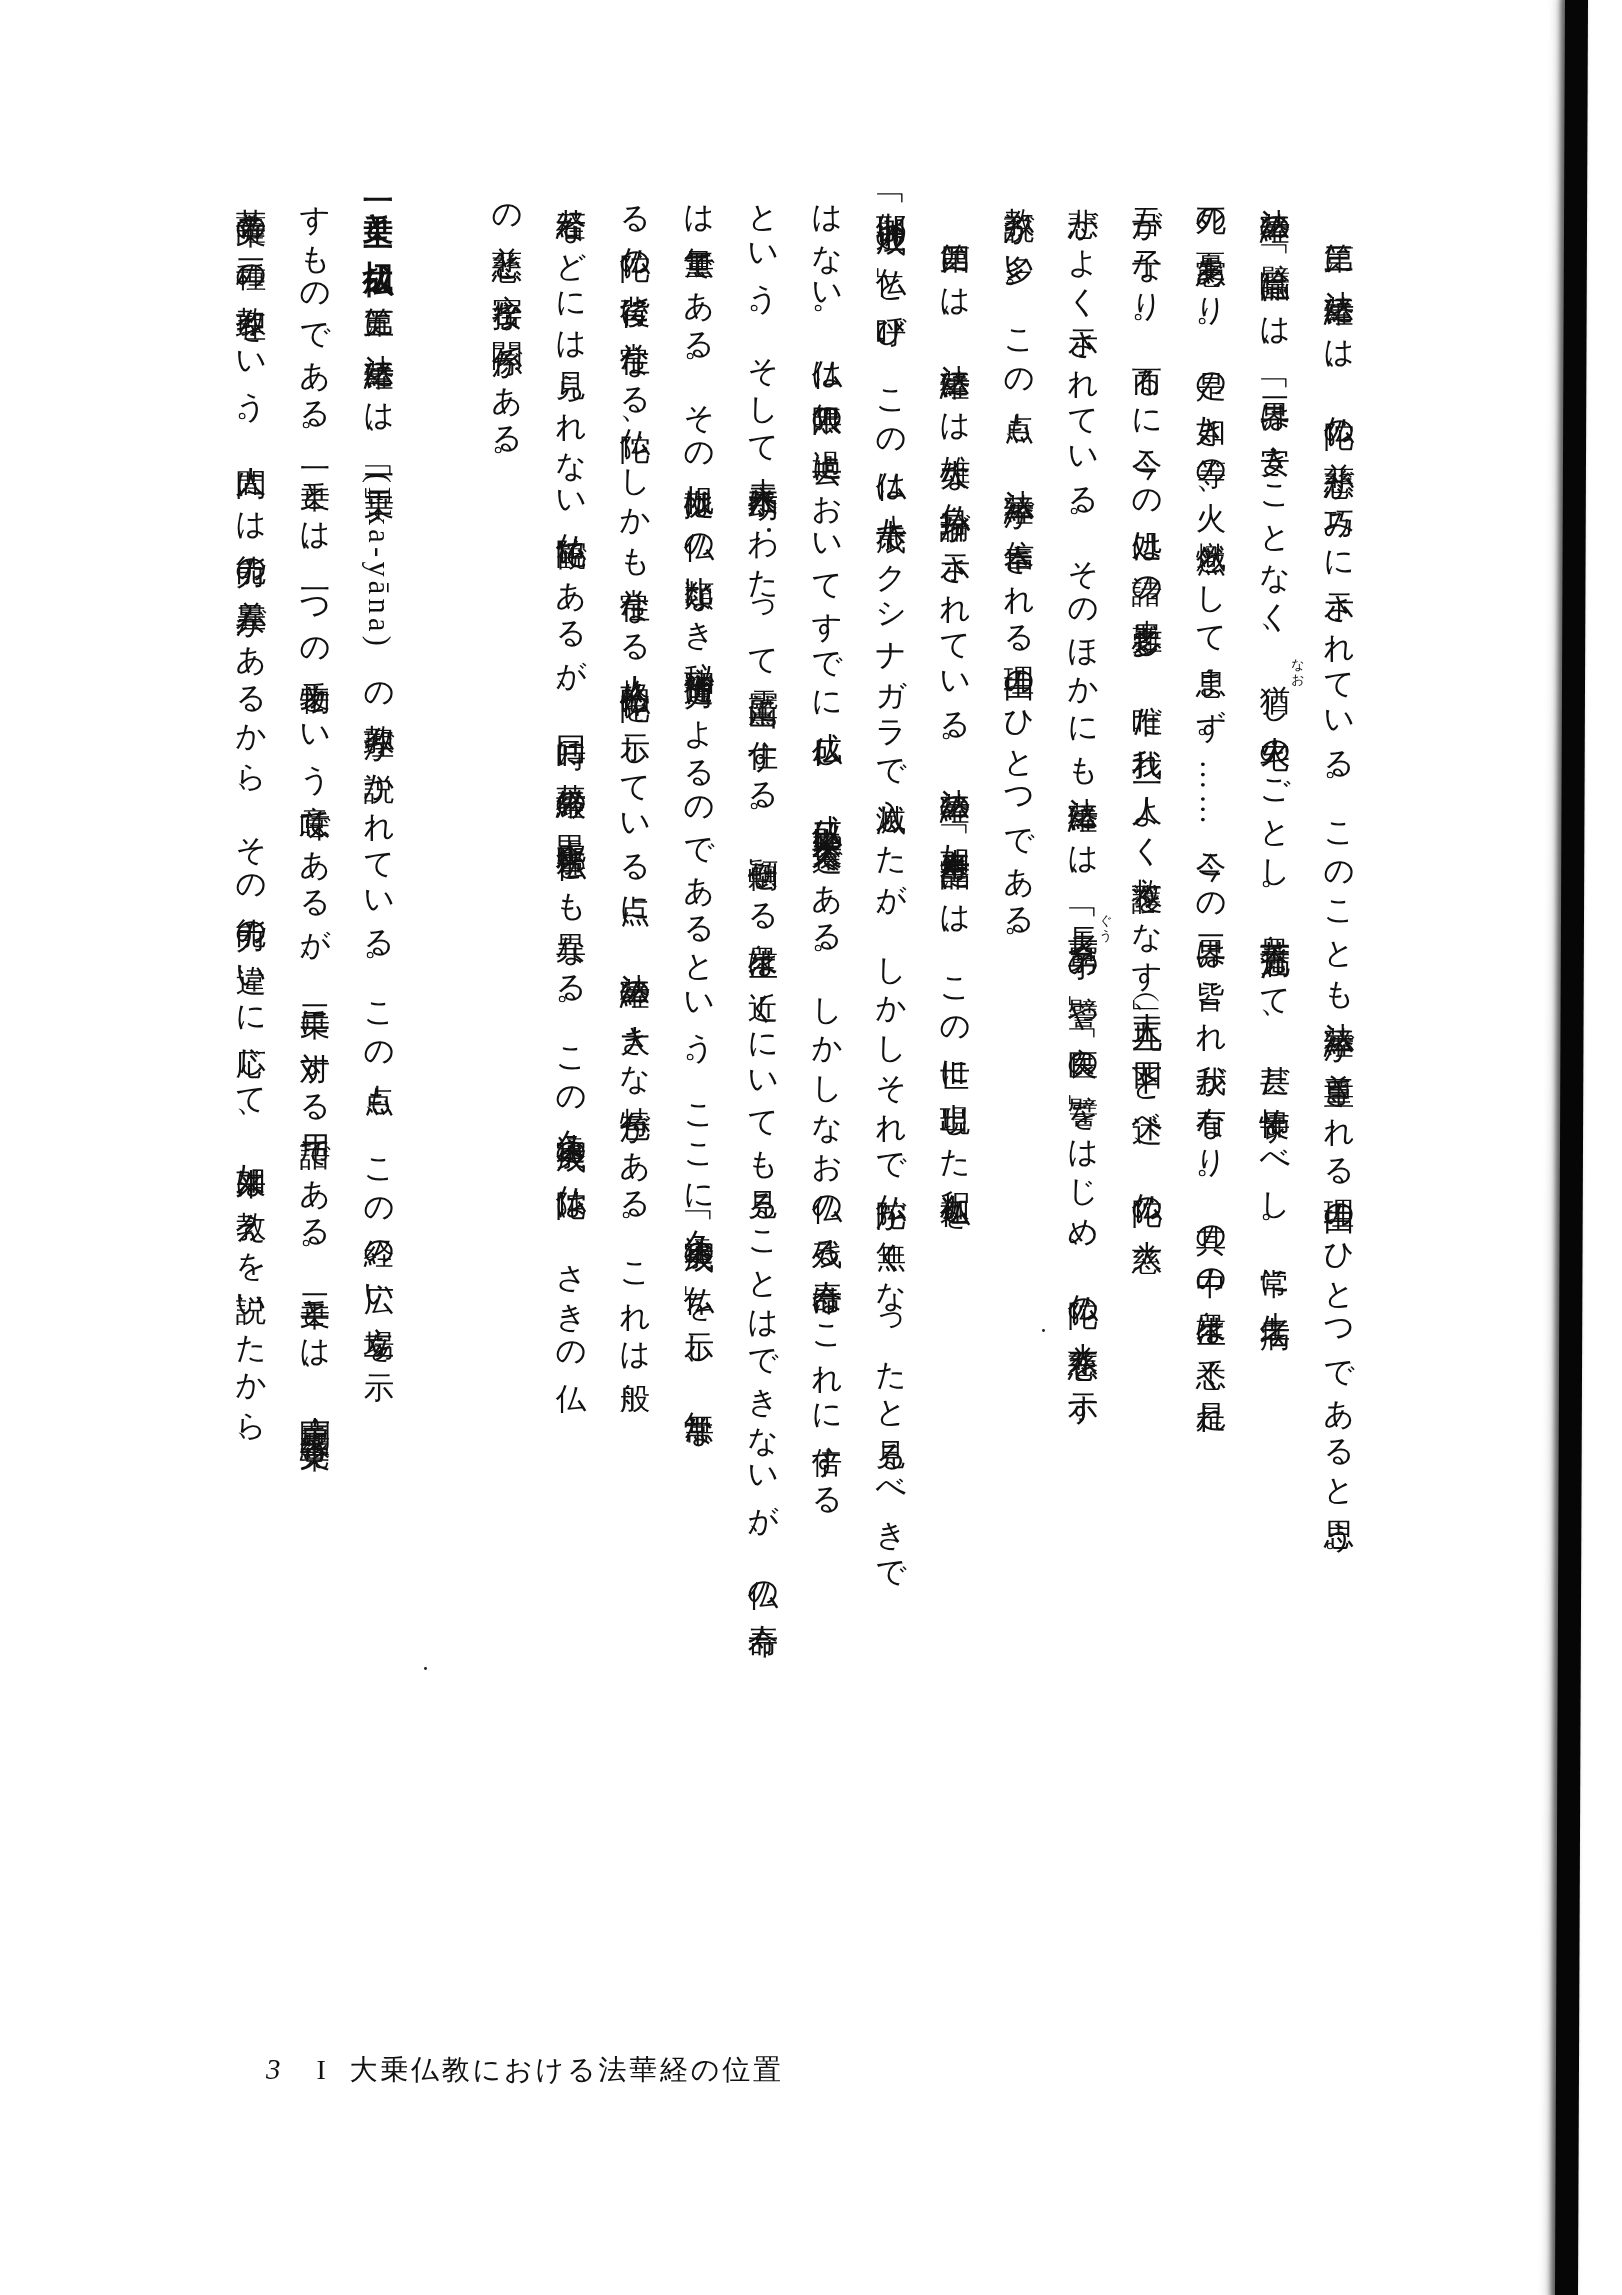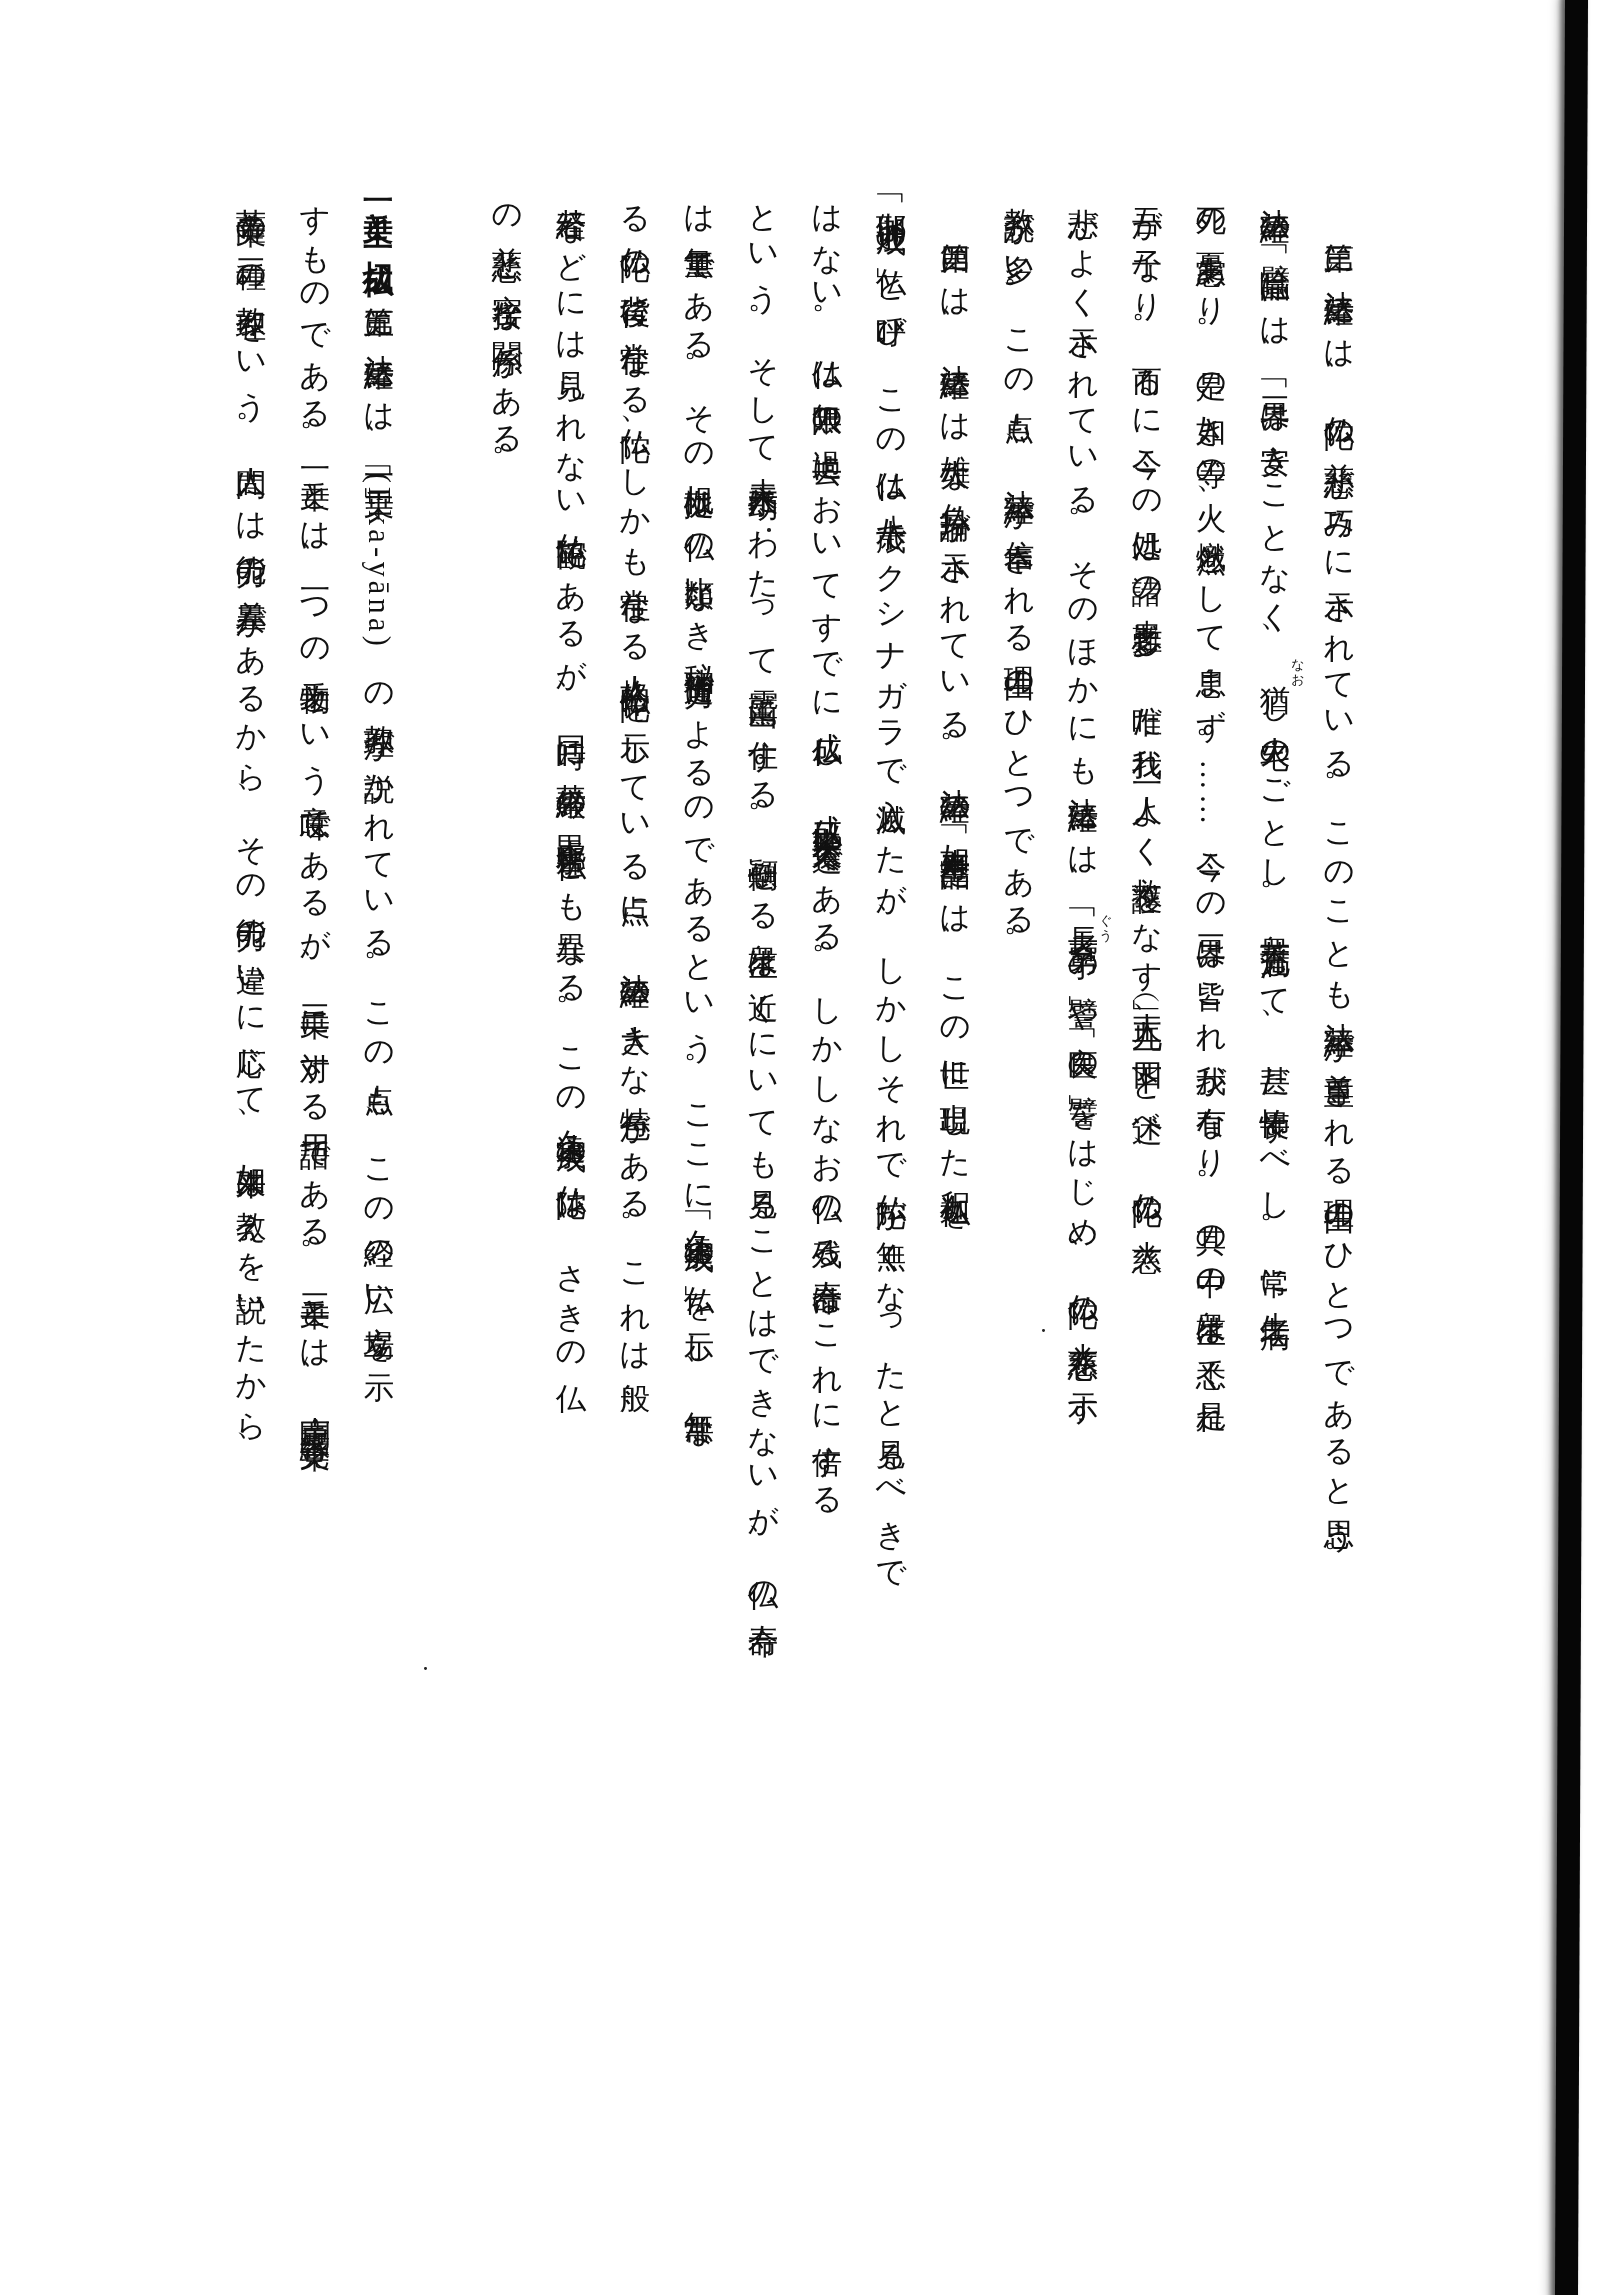--- a/index.html
+++ b/index.html
@@ -110,20 +110,23 @@
       <div class="col"><span>という。そして未来永劫にわたって霊鷲山に住する。顚倒せる衆生は近くにいても見ることはできないが、仏の寿命</span></div>
       <div class="col"><span>は無量である。その根拠は仏の比類なき秘密神通力によるのであるという。ここに「久遠実成の仏」を示し、無常な</span></div>
       <div class="col"><span>る仏陀の背後に常住なる仏陀、しかも常住なる人格的仏陀を示している点に、法華経の大きな特色がある。これは般</span></div>
       <div class="col"><span>若経などには見られない仏陀観であるが、同時に華厳経の毘盧舎那仏とも異なる。この久遠実成の仏陀は、さきの仏</span></div>
       <div class="col"><span>の慈悲と密接な関係がある。</span></div>
       <div class="col gap-before"><span class="seg-bold">一乗と一切成仏</span><span>　第五に法華経には、「一乗」(Eka-yāna) の教理が説かれている。この点も、この経の広い立場を示</span></div>
       <div class="col"><span>すものである。一乗とは、一つの乗物という意味であるが、三乗に対する用語である。三乗とは、声聞乗・縁覚乗・</span></div>
       <div class="col"><span>菩薩乗の三種の教理をいう。人間には能力の差異があるから、その能力の違いに応じて、如来は教えを説いたから、</span></div>
     </div>
 
+  <div class="footer">
+    <span class="pagenum">3</span><span class="numeral">I</span><span class="chapter">大乗仏教における法華経の位置</span>
+  </div>
 
   <div class="binding"></div>
   <div class="speck s1"></div>
   <div class="speck s2"></div>
   <div class="speck s3"></div>
 
 </div>
 
 
 </body></html>

